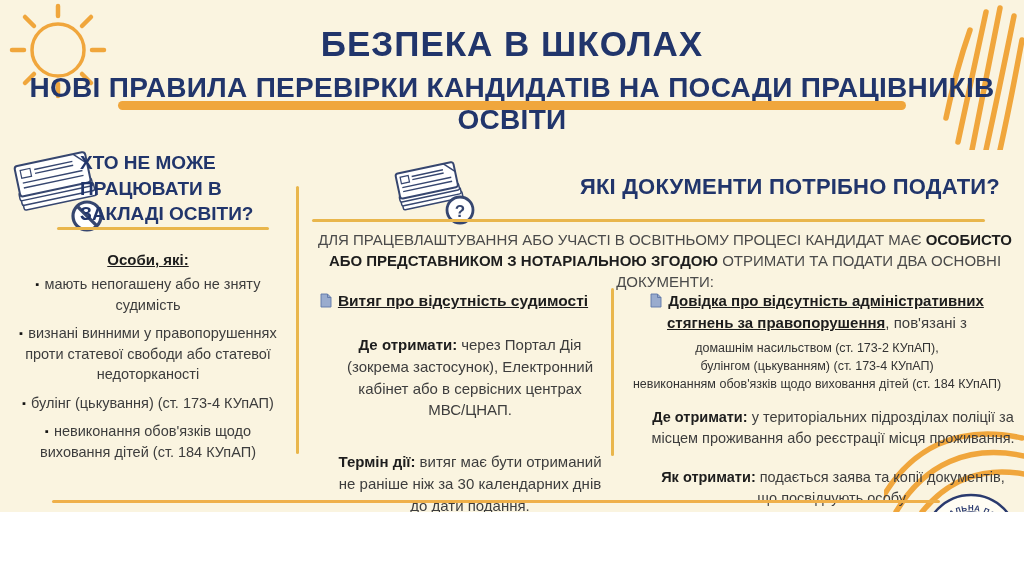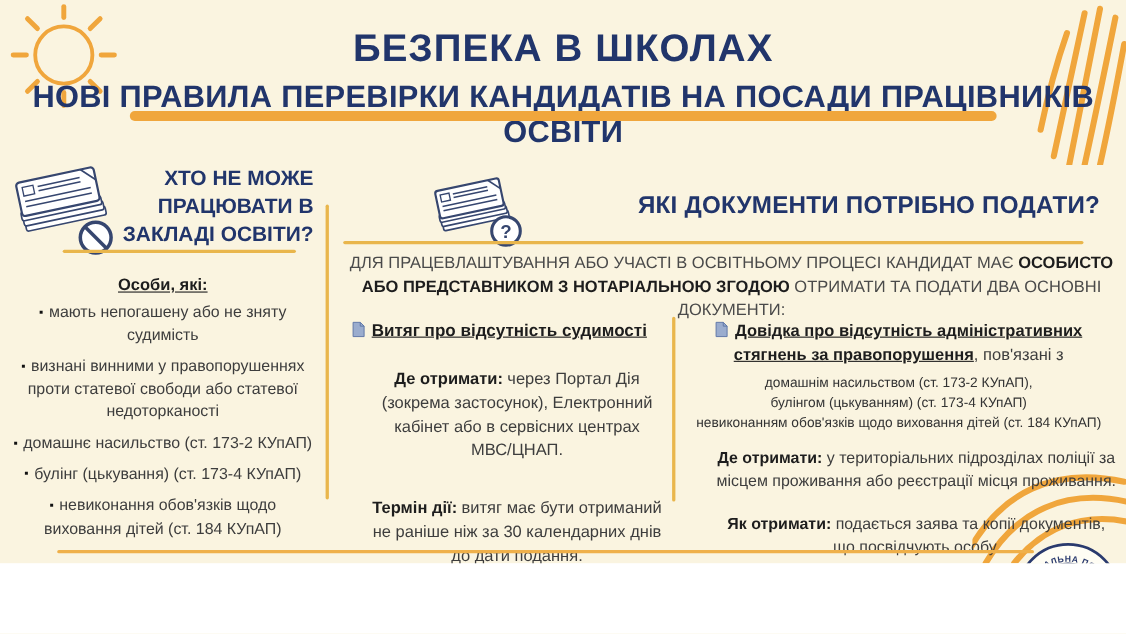--- a/index.html
+++ b/index.html
@@ -5,21 +5,21 @@
   html,body{margin:0;padding:0;}
   body{width:1024px;height:576px;overflow:hidden;font-family:"Liberation Sans",sans-serif;}
   .poster{position:relative;width:1024px;height:512px;background:#FAF4E0;overflow:hidden;}
   .abs{position:absolute;}
 
   .title{left:0;top:24px;width:1024px;font-size:35px;font-weight:800;letter-spacing:1px;color:#21356B;text-align:center;}
   .subtitle{left:0;top:72px;width:1024px;font-size:28px;font-weight:800;letter-spacing:.3px;color:#21356B;text-align:center;}
   .header-bar{left:118px;top:101px;width:788px;height:9px;border-radius:5px;background:#F0A63C;}
   .legal{left:0;top:117px;width:1024px;font-size:17px;font-weight:700;color:#2B56A5;text-align:center;}
 
-  .who-title{left:80px;top:150px;width:205px;font-size:19px;line-height:1.35;font-weight:800;color:#21356B;text-align:right;}
+  .who-title{left:80px;top:150px;width:205px;font-size:19px;line-height:1.35;font-weight:800;color:#21356B;text-align:left;}
   .who-underline{left:57px;top:227px;width:212px;height:3px;background:#E9B64C;border-radius:2px;}
   .who-body{left:8px;top:234px;width:280px;text-align:center;color:#3D3D3D;}
   .group-heading{font-size:15px;font-weight:800;color:#1D1D1D;text-decoration:underline;margin:17px 0 6px 0;}
   .group-heading2{font-size:15.5px;font-weight:800;color:#1D1D1D;margin:10px 0 6px 0;line-height:1.35;}
   .bullet-item{font-size:14.5px;line-height:1.42;margin:0 0 8px 0;}
   .bm{font-size:11px;color:#111;margin-right:5px;vertical-align:1px;}
 
   .vdivider{width:3px;background:#E9B64C;border-radius:2px;}
   .vd1{left:296px;top:186px;height:268px;}
   .vd2{left:611px;top:288px;height:168px;}
@@ -112,21 +112,20 @@
     <line x1="69" y1="58" x2="89" y2="78" stroke="#36466F" stroke-width="3.2"></line>
   </svg>
 
   <div class="abs who-title">ХТО НЕ МОЖЕ ПРАЦЮВАТИ В ЗАКЛАДІ ОСВІТИ?</div>
   <div class="abs who-underline"></div>
 
   <div class="abs who-body">
     <div class="group-heading">Особи, які:</div>
     <p class="bullet-item"><span class="bm">▪</span><span>мають непогашену або не зняту судимість</span></p>
     <p class="bullet-item"><span class="bm">▪</span><span>визнані винними у правопорушеннях проти статевої свободи або статевої недоторканості</span></p>
-    <p class="bullet-item"><span class="bm">▪</span><span>домашнє насильство (ст. 173-2 КУпАП)</span></p>
     <p class="bullet-item"><span class="bm">▪</span><span>булінг (цькування) (ст. 173-4 КУпАП)</span></p>
     <p class="bullet-item"><span class="bm">▪</span><span>невиконання обов'язків щодо виховання дітей (ст. 184 КУпАП)</span></p>
   </div>
 
   <div class="abs vdivider vd1"></div>
   <div class="abs vdivider vd2"></div>
 
   <svg class="abs" style="left:390px;top:158px;" width="90" height="72" viewBox="0 0 90 72">
     <g transform="rotate(-12 45 34) scale(0.82)" stroke="#36466F" fill="#FFFFFF">
       <rect x="13" y="47" width="74" height="8" rx="2" stroke-width="1.8"></rect>

